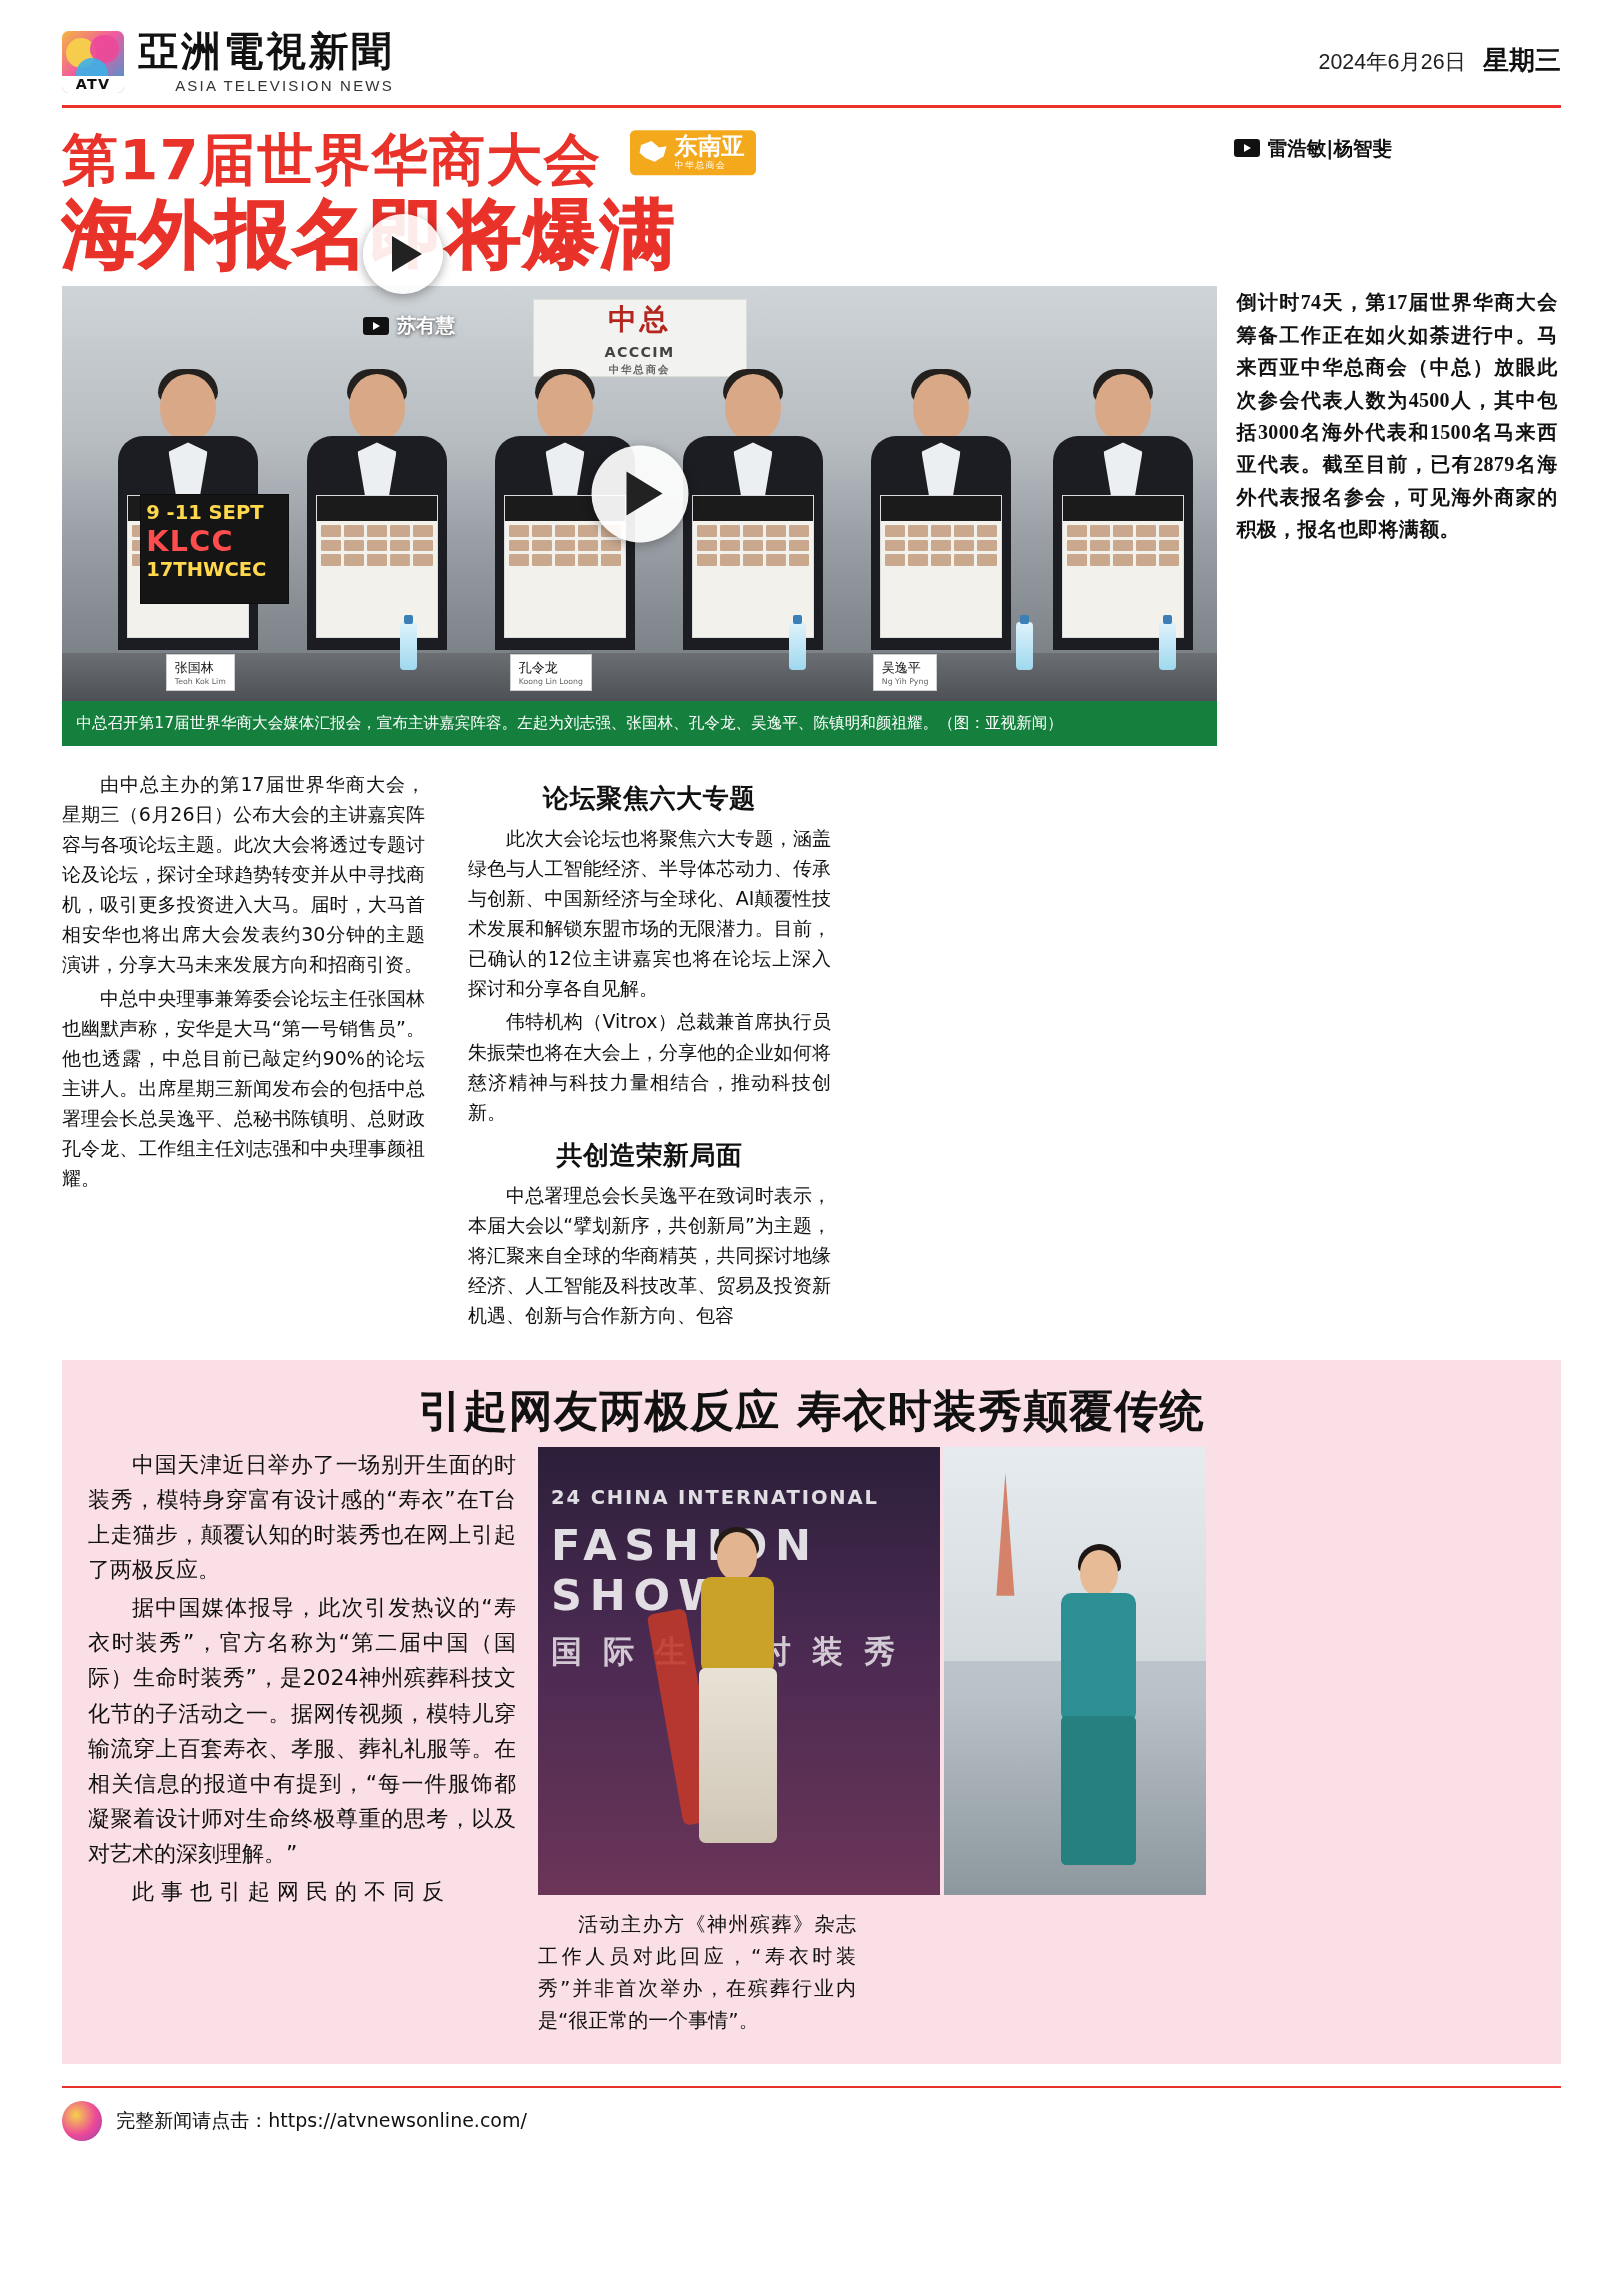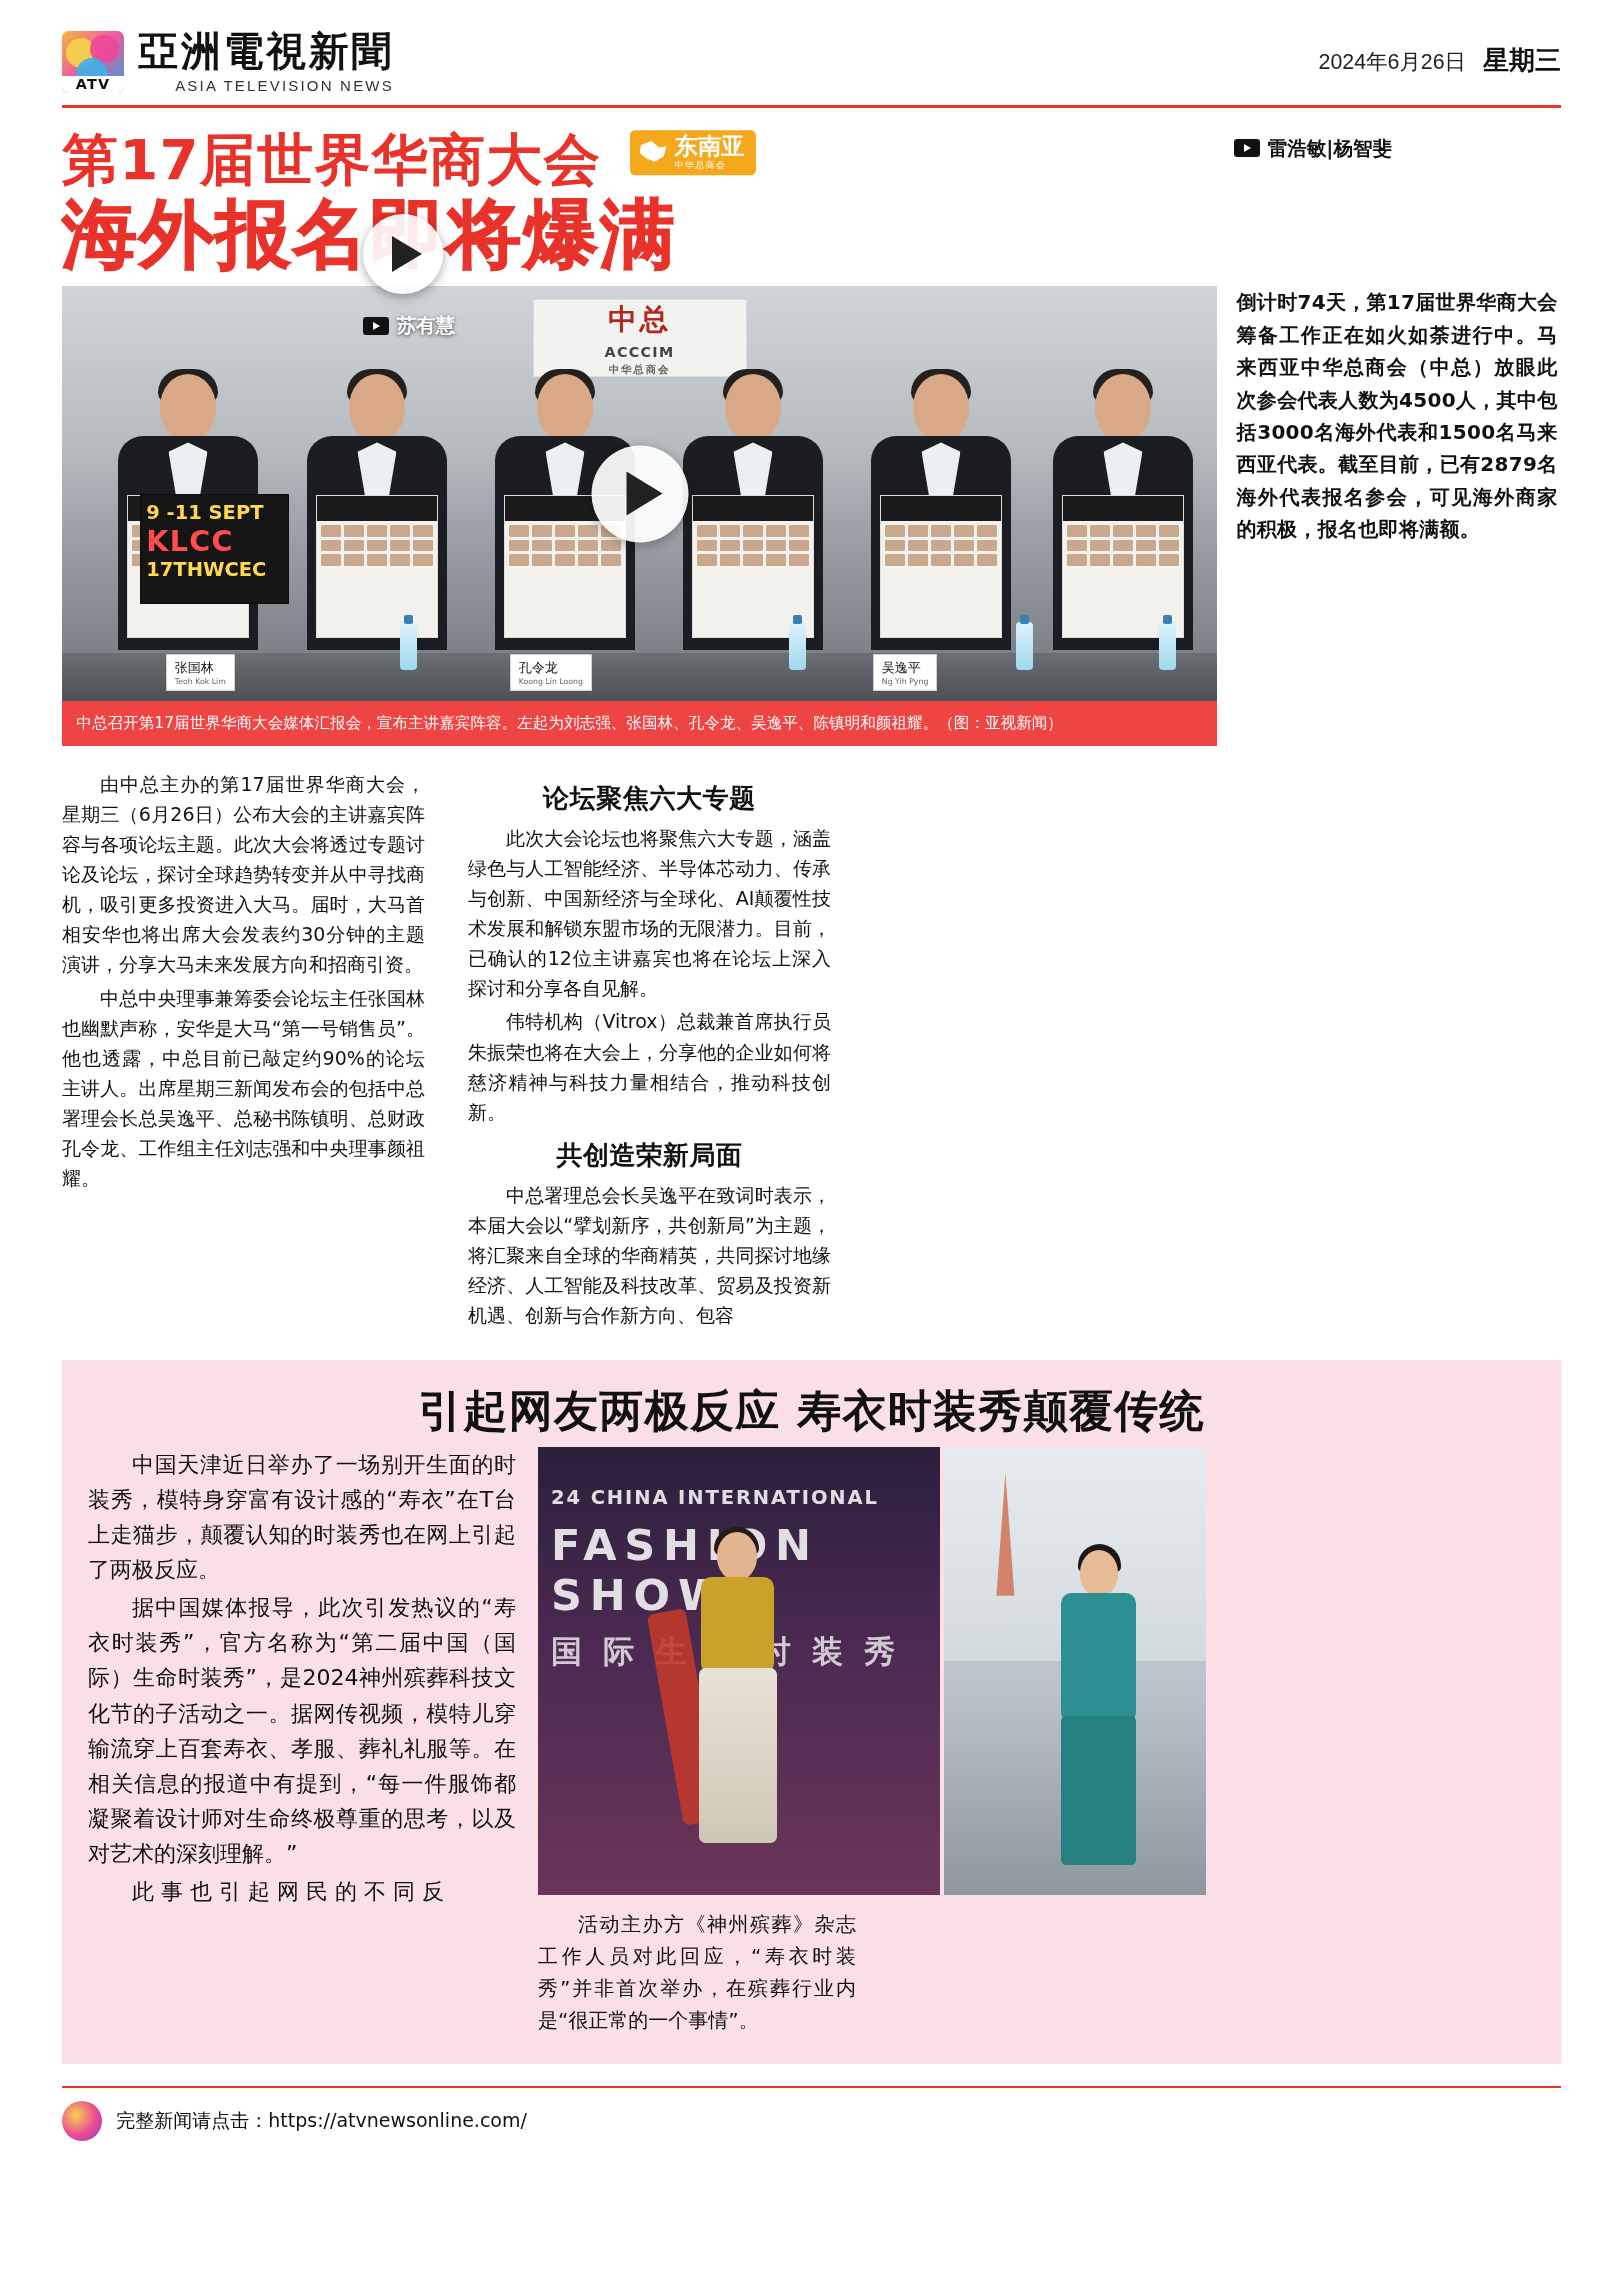--- a/index.html
+++ b/index.html
@@ -193,25 +193,25 @@
   }
   .play-btn .tri {
     width: 0; height: 0; border-left: 36px solid #222;
     border-top: 22px solid transparent; border-bottom: 22px solid transparent;
     margin-left: 9px;
   }
 
   .lead-right { width: 321px; }
   .lead-right p {
     margin: 0; font-size: 20px; line-height: 1.62; font-weight: bold;
-    text-align: justify; letter-spacing: 0.3px; color: #111;
+    text-align: justify; letter-spacing: 0.3px; color: #111; font-family: Liberation Serif, serif;
   }
 
   .photo-caption {
-    width: 1155px; background: #ef4444; color: #fff;
+    width: 1155px; background: #15803d; color: #fff;
     padding: 10.4px 14.3px; font-size: 15.6px; line-height: 1.52;
     margin-top: 0;
   }
 
   
   .article {
     display: flex; gap: 43px; margin-top: 23.4px;
   }
   .col { width: 363px; }
   .col p {

